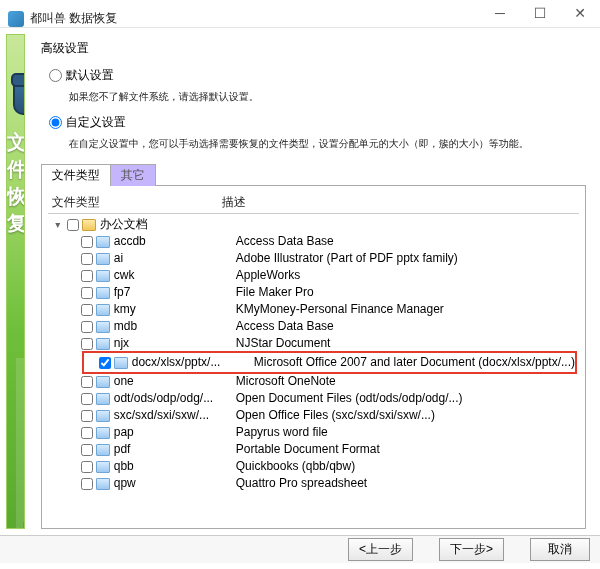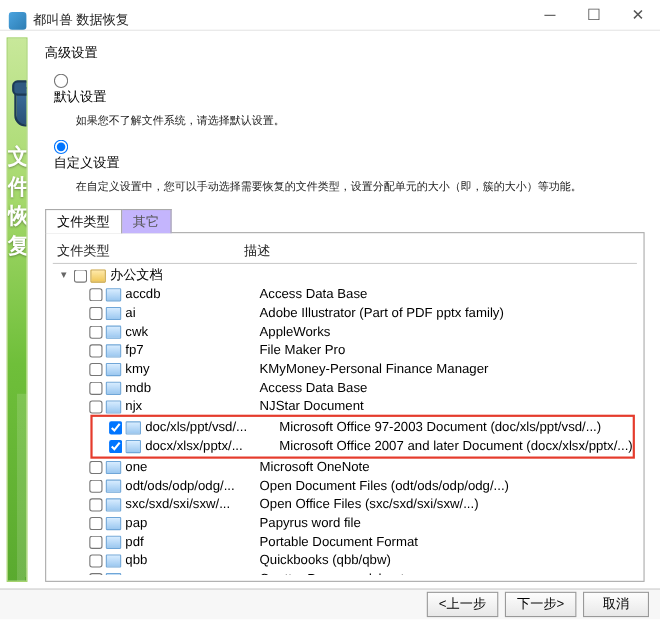--- a/index.html
+++ b/index.html
@@ -74,21 +74,21 @@
     background: repeating-conic-gradient(from 200deg at 50% 120%, rgba(255,255,255,0.25) 0 6deg, transparent 6deg 16deg);
     opacity:0.55;
   }
 
   .main {
     flex:1;
     padding: 6px 8px 0 16px;
     display:flex; flex-direction:column;
   }
   .section-title { font-size:12px; margin-bottom:8px; }
-  .radio-row { display:flex; align-items:flex-start; margin: 2px 0 4px 8px; flex-direction: column; }
+  .radio-row { display:flex; align-items:center; margin: 2px 0 4px 8px; }
   .radio-row input { margin:0 4px 0 0; }
   .desc { margin: 2px 0 8px 28px; color:#222; font-size:10px; }
 
   .tabs { display:flex; margin-top:4px; }
   .tab {
     border:1px solid #aaa; border-bottom:none;
     padding:2px 10px; font-size:12px; background:#fff;
     margin-right:-1px;
     position:relative; top:1px;
   }
@@ -127,21 +127,21 @@
 
   .footer {
     height: 28px;
     border-top:1px solid #ccc;
     display:flex; justify-content:flex-end; align-items:center;
     padding-right:10px; gap:6px;
     background:#f7f7f7;
   }
   .btn {
     border:1px solid #999; background:linear-gradient(#fdfdfd,#e8e8e8);
-    padding:2px 10px; font-size:12px; min-width:60px; text-align:center;
+    padding:2px 10px; font-size:12px; min-width:60px; text-align:center;margin-left:20px;
   }
 
   
   .hl-row { display:flex; align-items:center; padding-left:18px; }
 </style>
 </head>
 <body>
 
 <div class="titlebar">
   <div class="icon"></div>
@@ -241,27 +241,20 @@
             <input type="checkbox" class="cb" style="">
             <span class="fi fi-file"></span>
             <span class="name">njx</span>
             <span class="descr">NJStar Document</span>
           </div>
           <div class="hl-box">
             <div class="node hl-row">
               <span class="expander"></span>
               <input type="checkbox" class="cb" checked="" style="">
               <span class="fi fi-file"></span>
-              <span class="name">doc/xls/ppt/vsd/...</span>
-              <span class="descr">Microsoft Office 97-2003 Document (doc/xls/ppt/vsd/...)</span>
-            </div>
-            <div class="node hl-row">
-              <span class="expander"></span>
-              <input type="checkbox" class="cb" checked="" style="">
-              <span class="fi fi-file"></span>
               <span class="name">docx/xlsx/pptx/...</span>
               <span class="descr">Microsoft Office 2007 and later Document (docx/xlsx/pptx/...)</span>
             </div>
           </div>
           <div class="node lvl2">
             <span class="expander"></span>
             <input type="checkbox" class="cb" style="">
             <span class="fi fi-file"></span>
             <span class="name">one</span>
             <span class="descr">Microsoft OneNote</span>

